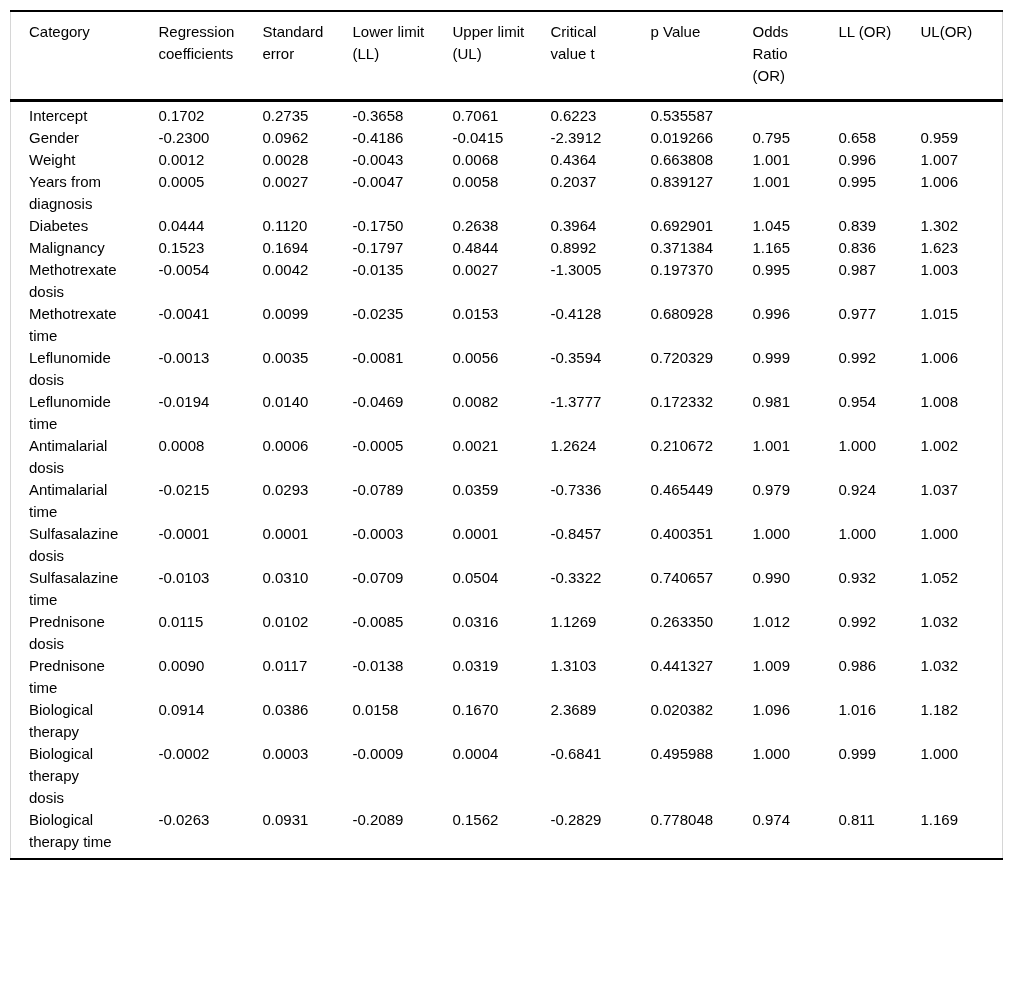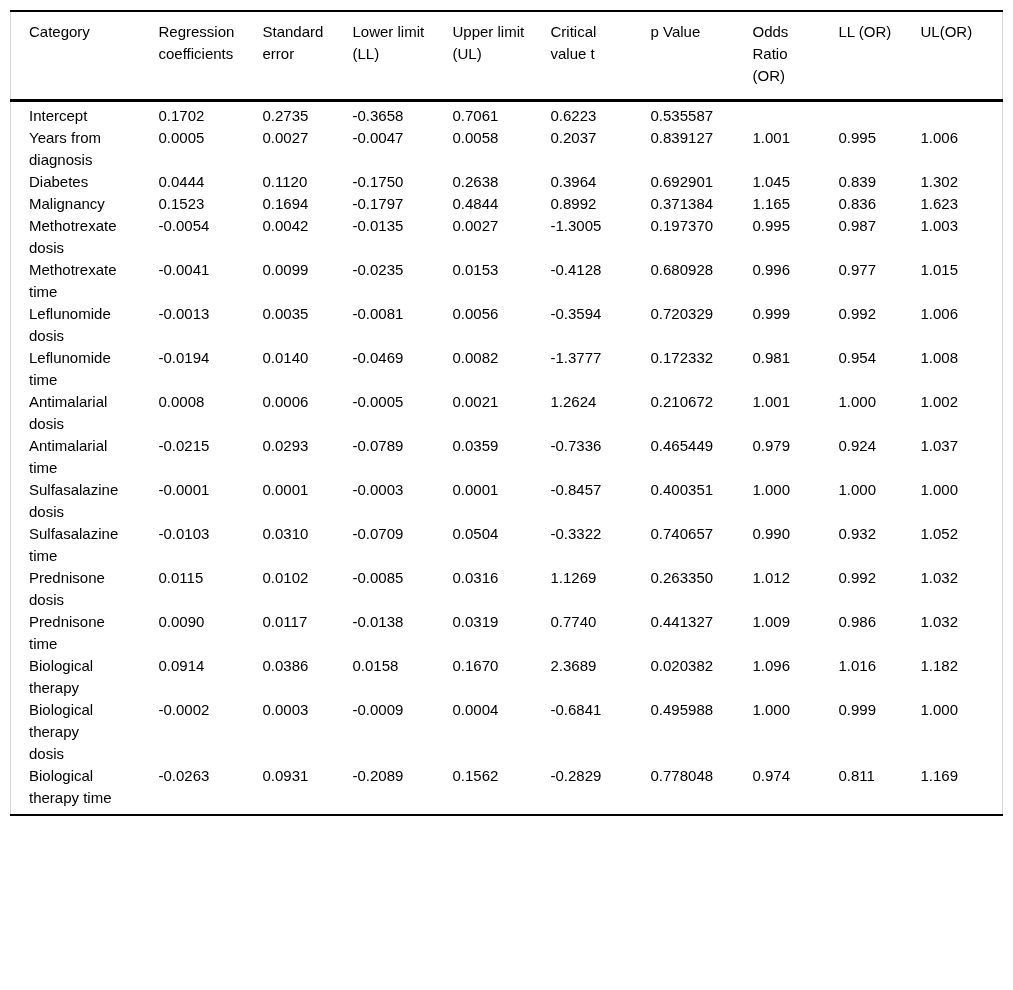--- a/index.html
+++ b/index.html
@@ -100,20 +100,44 @@
           <td>0.2735</td>
           <td>-0.3658</td>
           <td>0.7061</td>
           <td>0.6223</td>
           <td>0.535587</td>
           <td></td>
           <td></td>
           <td></td>
         </tr>
         <tr>
+          <td>Gender</td>
+          <td>-0.2300</td>
+          <td>0.0962</td>
+          <td>-0.4186</td>
+          <td>-0.0415</td>
+          <td>-2.3912</td>
+          <td>0.019266</td>
+          <td>0.795</td>
+          <td>0.658</td>
+          <td>0.959</td>
+        </tr>
+        <tr>
+          <td>Weight</td>
+          <td>0.0012</td>
+          <td>0.0028</td>
+          <td>-0.0043</td>
+          <td>0.0068</td>
+          <td>0.4364</td>
+          <td>0.663808</td>
+          <td>1.001</td>
+          <td>0.996</td>
+          <td>1.007</td>
+        </tr>
+        <tr>
           <td>Years from
 diagnosis</td>
           <td>0.0005</td>
           <td>0.0027</td>
           <td>-0.0047</td>
           <td>0.0058</td>
           <td>0.2037</td>
           <td>0.839127</td>
           <td>1.001</td>
           <td>0.995</td>
@@ -260,21 +284,21 @@
           <td>0.992</td>
           <td>1.032</td>
         </tr>
         <tr>
           <td>Prednisone
 time</td>
           <td>0.0090</td>
           <td>0.0117</td>
           <td>-0.0138</td>
           <td>0.0319</td>
-          <td>0.7740</td>
+          <td>1.3103</td>
           <td>0.441327</td>
           <td>1.009</td>
           <td>0.986</td>
           <td>1.032</td>
         </tr>
         <tr>
           <td>Biological
 therapy</td>
           <td>0.0914</td>
           <td>0.0386</td>

